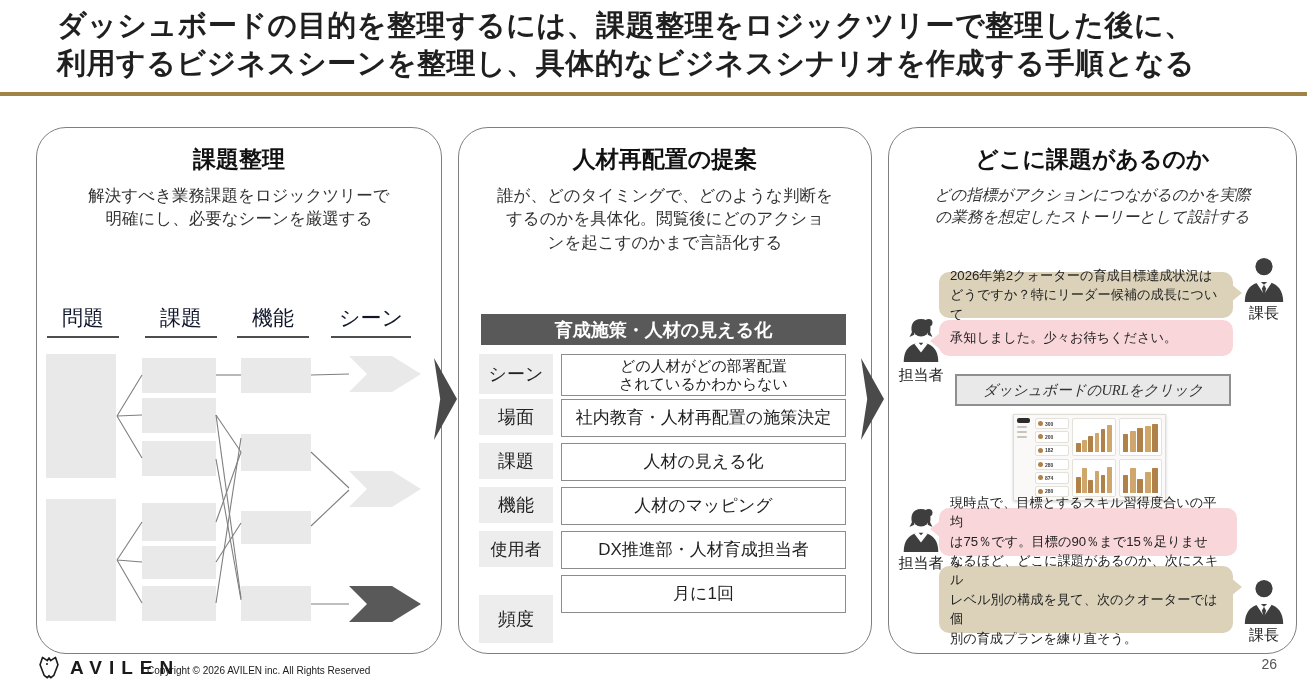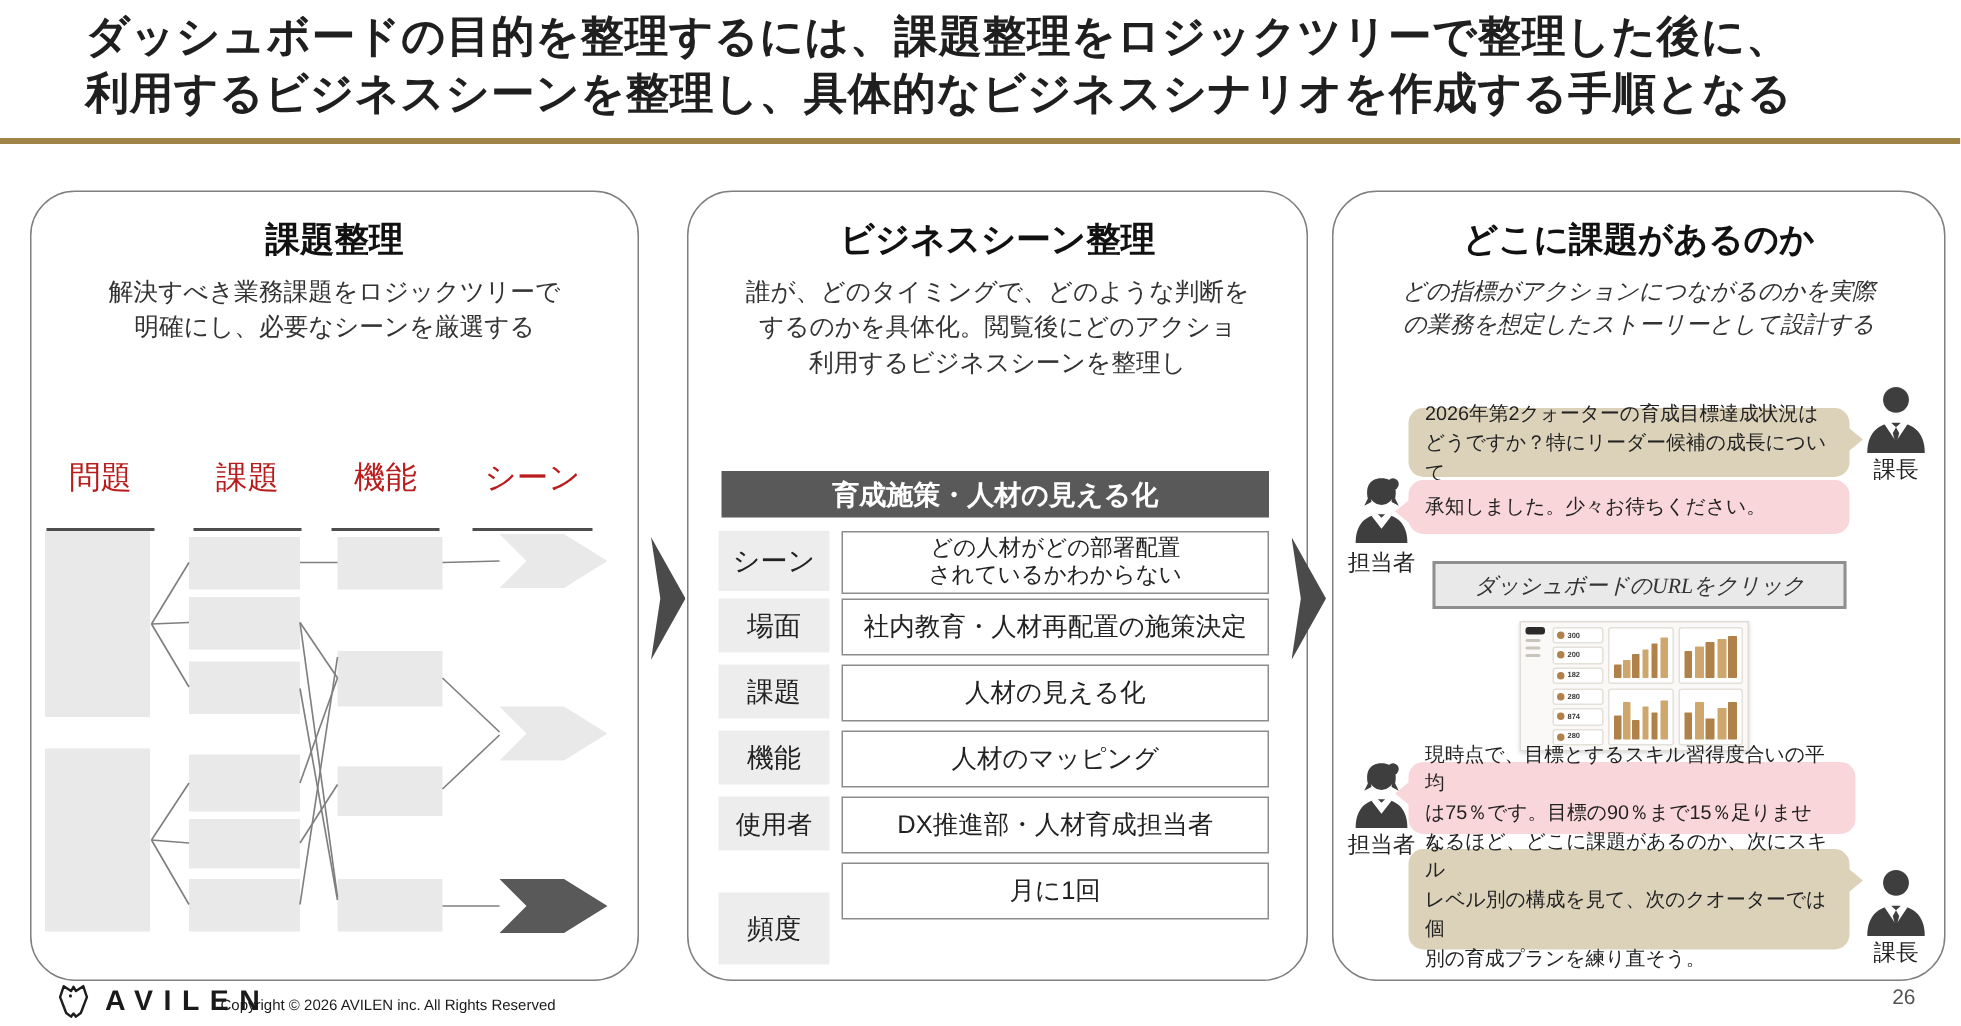--- a/index.html
+++ b/index.html
@@ -6,36 +6,36 @@
   body{font-family:"Liberation Sans","DejaVu Sans",sans-serif;color:#222;}
   #slide{position:relative;width:1307px;height:684px;background:#fff;overflow:hidden;}
 
   
   .slide-title{position:absolute;left:33px;top:6px;width:1240px;font-size:29px;font-weight:bold;
     color:#1f1f1f;line-height:1.32;letter-spacing:.5px;margin-left:24px;}
   .gold-rule{position:absolute;left:0;top:92px;width:1307px;height:4px;background:#a08347;}
 
   
   .panel{position:absolute;top:127px;height:525px;background:#fff;border:1.5px solid #7f7f7f;border-radius:30px;}
-  #panel1{left:20px;width:404px;}
+  #panel1{left:36px;width:404px;}
   #panel2{left:458px;width:412px;}
   #panel3{left:888px;width:407px;}
   .panel-heading{position:absolute;top:16px;left:0;width:100%;text-align:center;
     font-size:23px;font-weight:bold;color:#111;}
   .panel-desc{position:absolute;top:56px;left:0;width:100%;text-align:center;
     font-size:16.5px;color:#333;line-height:1.42;}
 
   
   .flow-arrow{position:absolute;top:358px;width:23px;height:82px;background:#4a4a4a;
     clip-path:polygon(0 0,100% 50%,0 100%,27% 50%);}
   #arrow1{left:434px;} #arrow2{left:861px;}
 
   
-  .tree-col-head{position:absolute;text-align:center;font-size:21px;color:#b91c1c;
-    border-bottom:2px solid #4d4d4d;padding-bottom:20px;}
+  .tree-col-head{position:absolute;text-align:center;font-size:21px;color:#0f172a;
+    border-bottom:2px solid #4d4d4d;padding-bottom:4px;}
   #diagram-svg{position:absolute;left:0;top:0;width:404px;height:523px;}
 
   
   .tbl-header{position:absolute;left:22px;top:186px;width:365px;height:31px;background:#595959;
     color:#fff;font-size:18px;font-weight:600;display:flex;align-items:center;justify-content:center;}
   .tbl-label{position:absolute;left:20px;width:74px;background:#ededed;color:#222;font-size:18px;
     display:flex;align-items:center;justify-content:center;}
   .tbl-value{position:absolute;left:102px;width:283px;background:#fff;border:1px solid #8c8c8c;
     color:#222;font-size:17px;display:flex;align-items:center;justify-content:center;
     text-align:center;white-space:pre-line;line-height:1.2;}
@@ -134,25 +134,25 @@
     </svg>
     <div class="tree-col-head" style="left:10px;top:176px;width:72px;">問題</div>
     <div class="tree-col-head" style="left:108px;top:176px;width:72px;">課題</div>
     <div class="tree-col-head" style="left:200px;top:176px;width:72px;">機能</div>
     <div class="tree-col-head" style="left:294px;top:176px;width:80px;">シーン</div>
   </div>
 
   <div class="flow-arrow" id="arrow1"></div>
 
   <div class="panel" id="panel2">
-    <div class="panel-heading">ビジネスシーン整理</div>
+    <div class="panel-heading">人材再配置の提案</div>
     <div class="panel-desc">
       <div>誰が、どのタイミングで、どのような判断を</div>
       <div>するのかを具体化。閲覧後にどのアクショ</div>
-      <div>利用するビジネスシーンを整理し</div>
+      <div>ンを起こすのかまで言語化する</div>
     </div>
 
     <div class="tbl-header">育成施策・人材の見える化</div>
 
     <div class="tbl-label" style="top:226px;height:40px;">シーン</div>
     <div class="tbl-value" style="top:226px;height:40px;font-size:15px;">どの人材がどの部署配置
 されているかわからない</div>
 
     <div class="tbl-label" style="top:271px;height:36px;">場面</div>
     <div class="tbl-value" style="top:271px;height:36px;">社内教育・人材再配置の施策決定</div>

